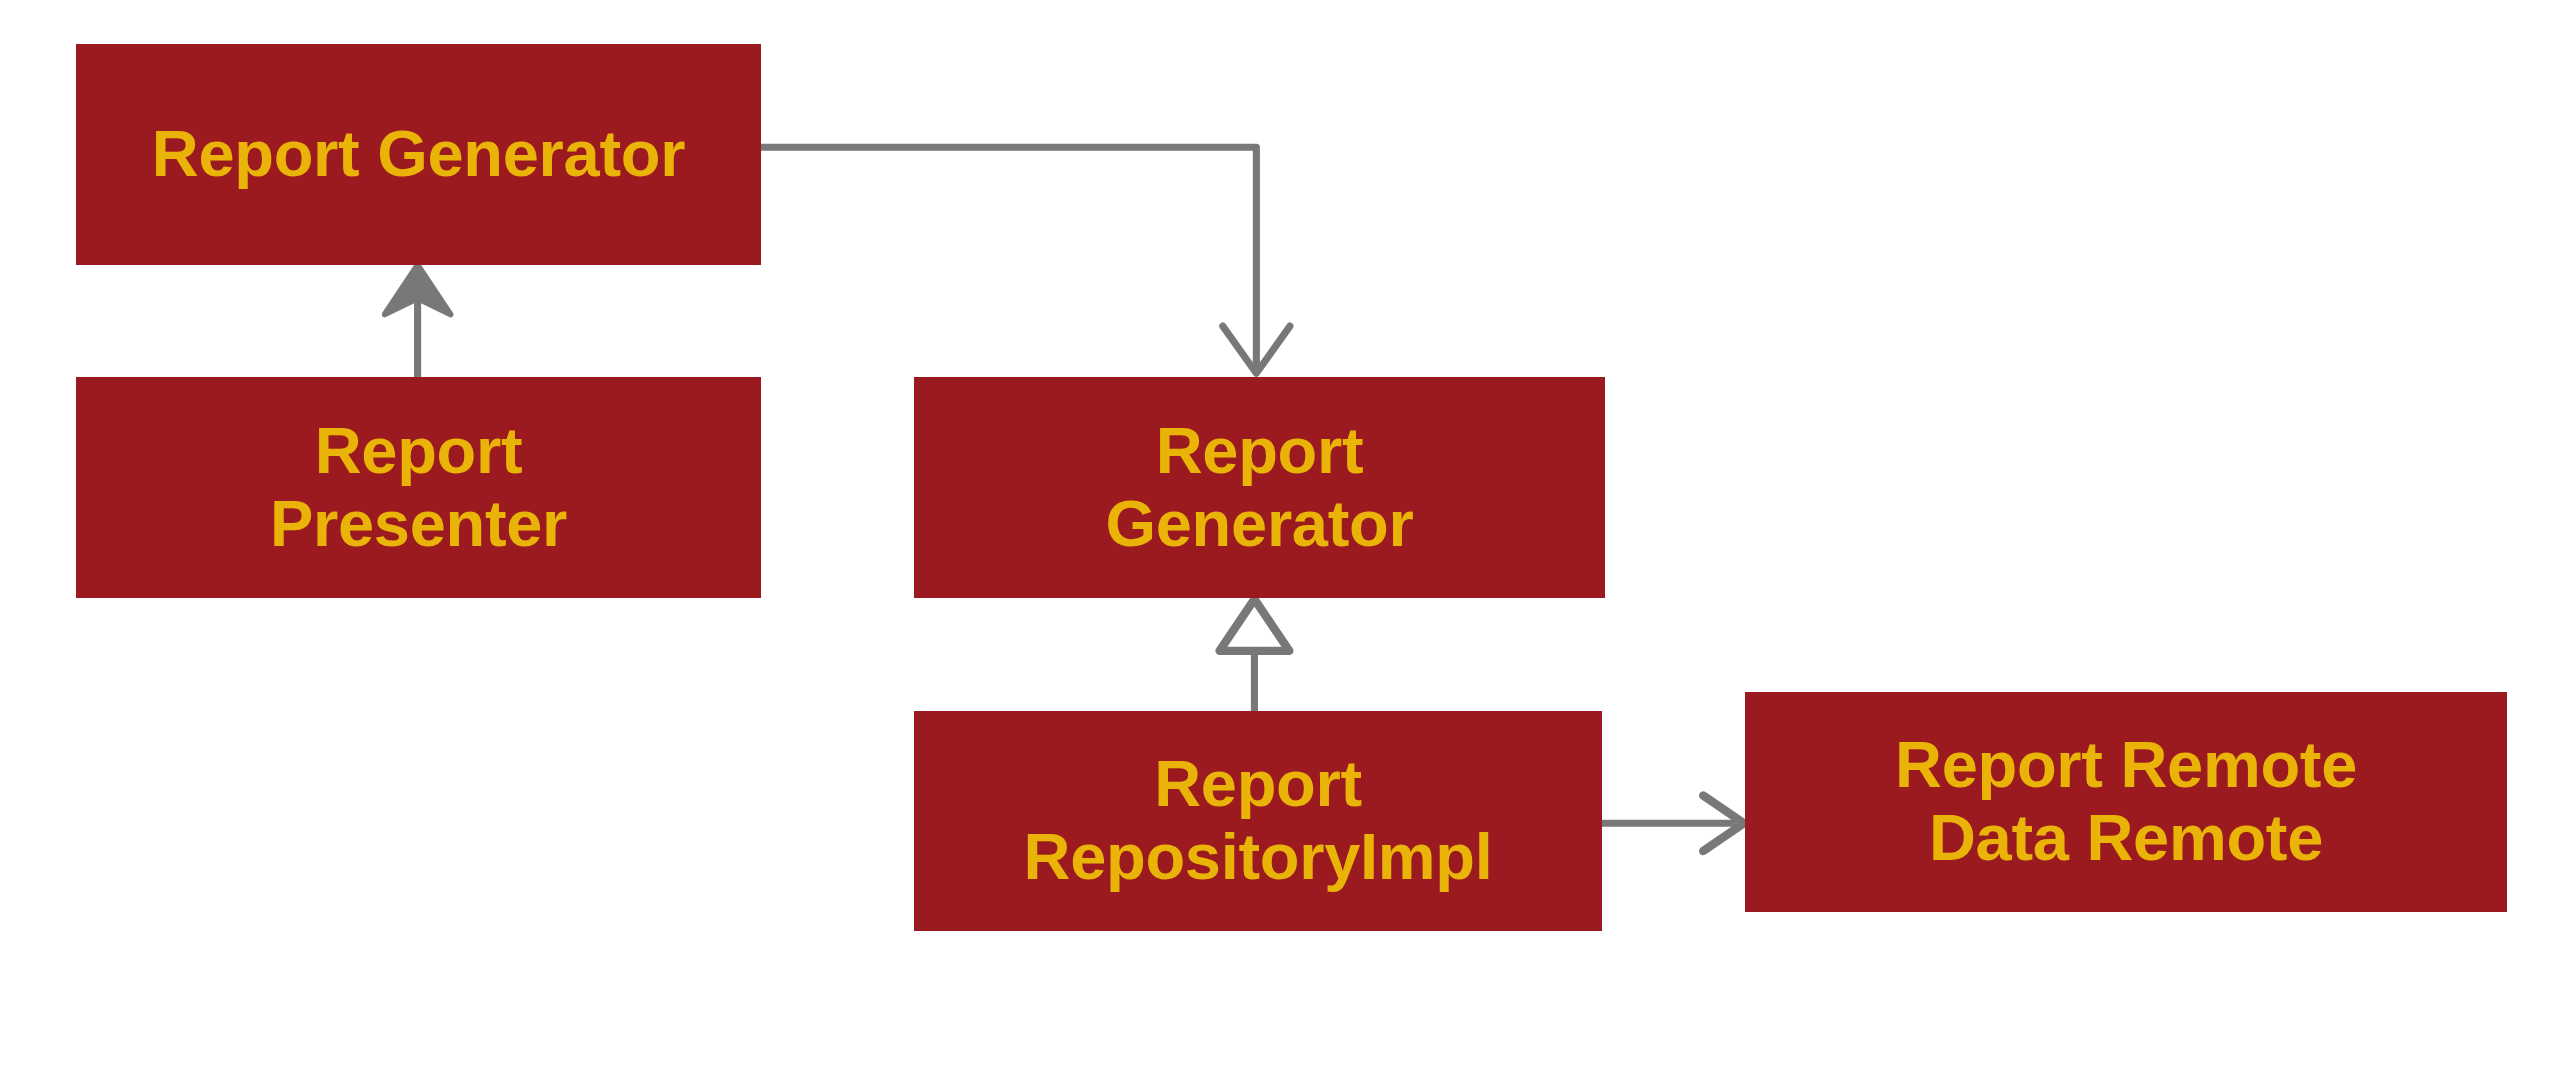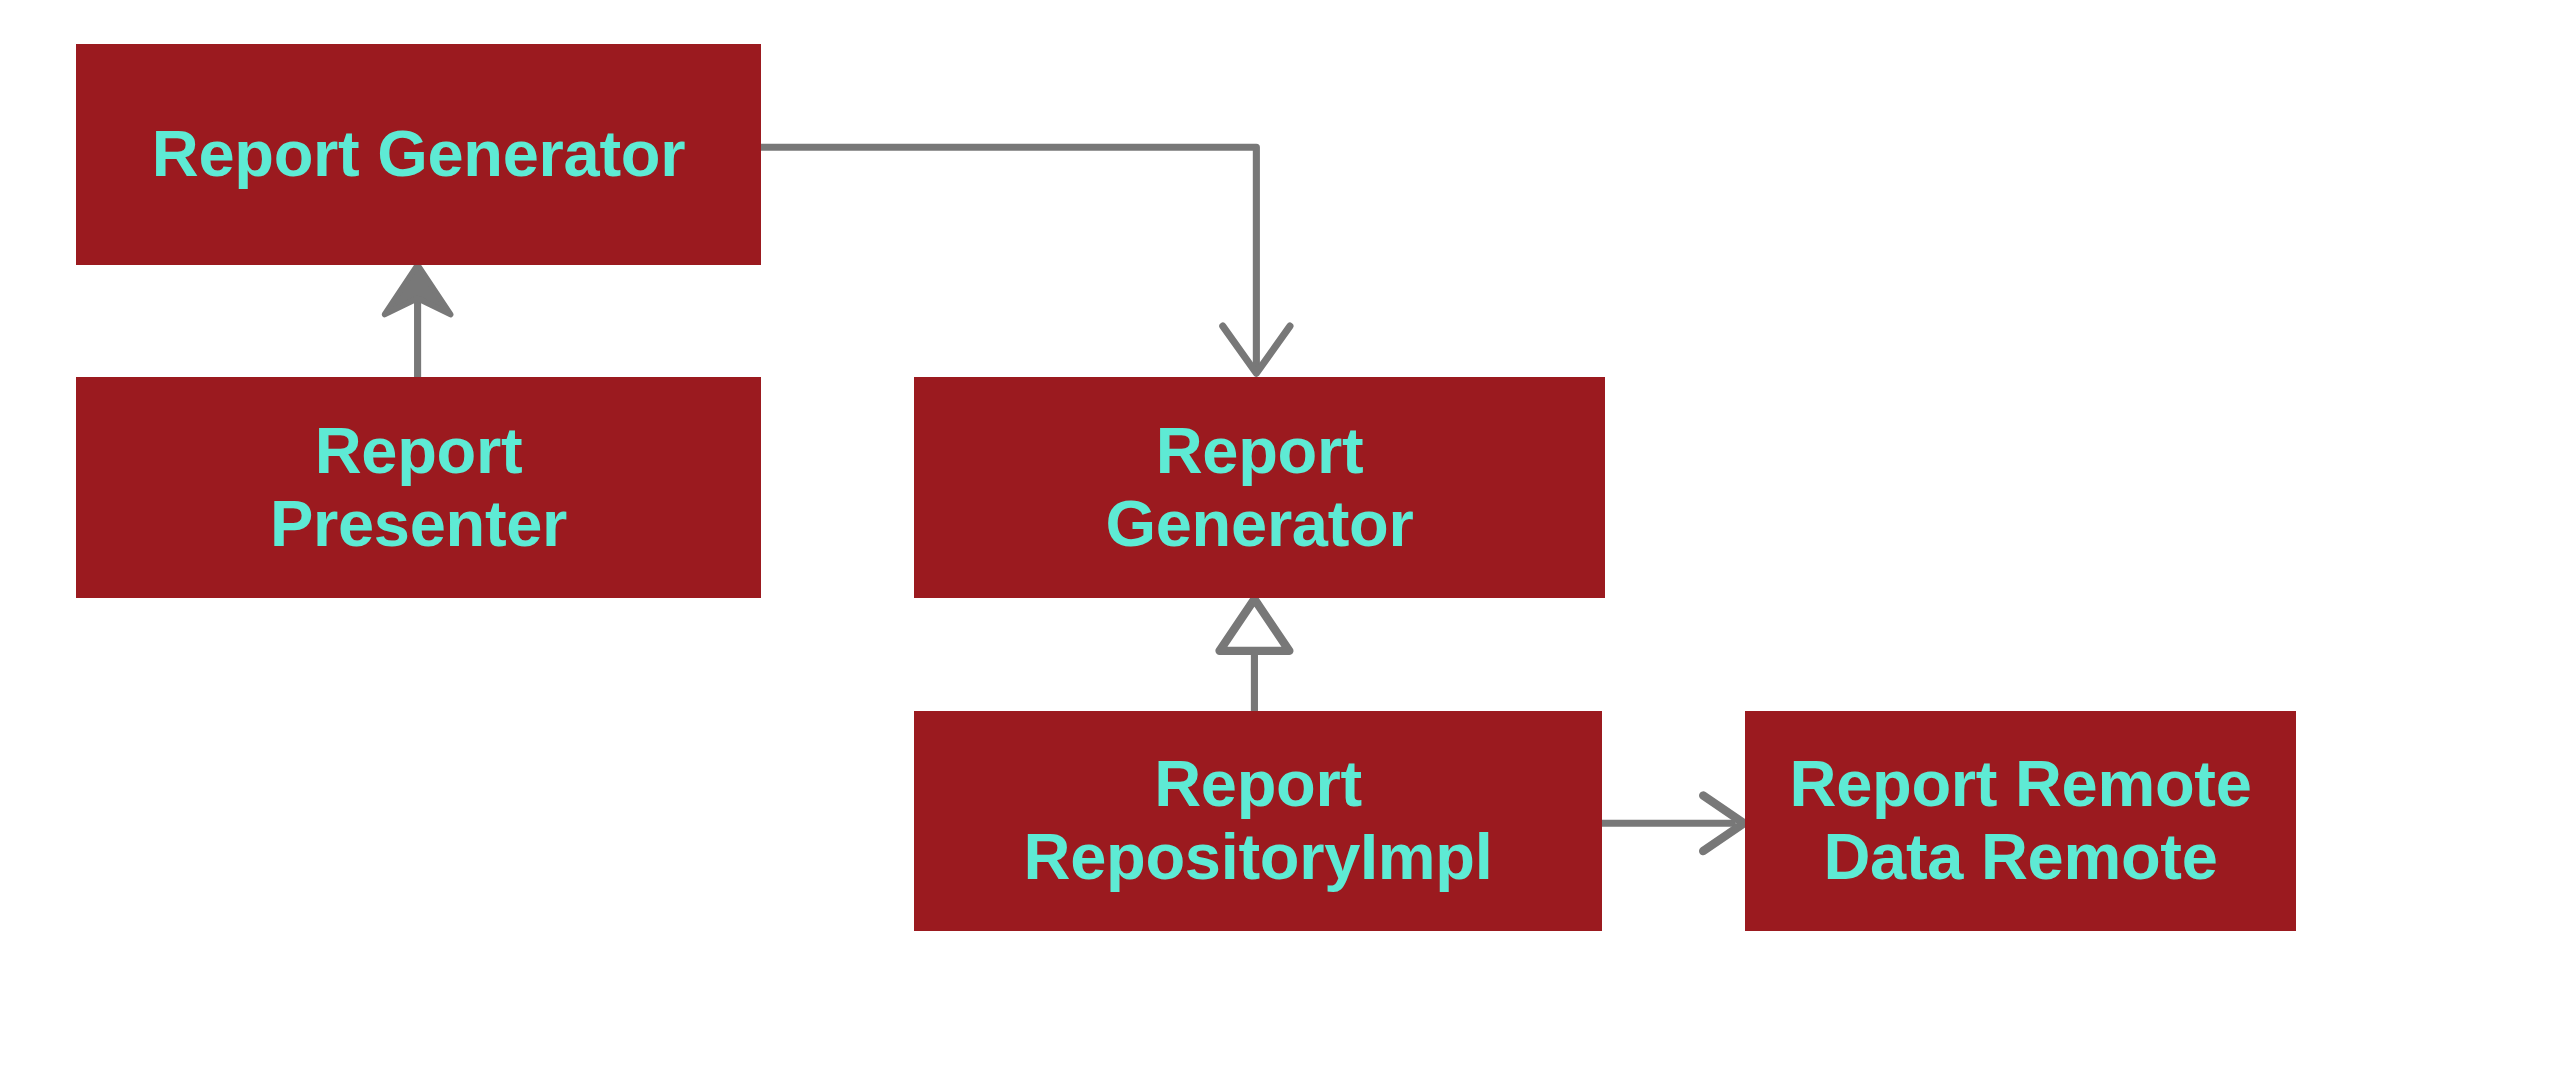--- a/index.html
+++ b/index.html
@@ -33,40 +33,40 @@
   
   .class-box {
     position: absolute;
     z-index: 2;
     display: flex;
     flex-direction: column;
     align-items: center;
     justify-content: center;
     box-sizing: border-box;
     background: #9B1A1F;
-    color: #5eead4;
+    color: #eab308;
     font-family: "Liberation Sans", sans-serif;
     font-weight: bold;
     font-size: 65px;
     line-height: 1.12;
     text-align: center;
     letter-spacing: -0.3px;
     padding: 0 9px;
   }
   .class-box .line {
     display: block;
     white-space: nowrap;
   }
 
   
   #box-report-generator   { left: 76px;  top: 44px;   width: 685px; height: 221px; }
   #box-report-presenter   { left: 76px;  top: 377px;  width: 685px; height: 221px; }
   #box-report-repository  { left: 914px; top: 377px;  width: 691px; height: 221px; }
   #box-report-repository-impl { left: 914px; top: 711px; width: 688px; height: 220px; }
-  #box-report-remote-data-source { left: 1745px; top: 711px; width: 551px; height: 220px; }
+  #box-report-remote-data-source { left: 1745px; top: 692px; width: 762px; height: 220px; }
 </style>
 </head>
 <body>
 
 <div id="canvas">
 
   <svg id="connector-layer" viewBox="0 0 3988 1654" width="2576" height="1068" xmlns="http://www.w3.org/2000/svg">
 
      Report Repository (elbow, open V arrowhead) --&gt;
     <g>

